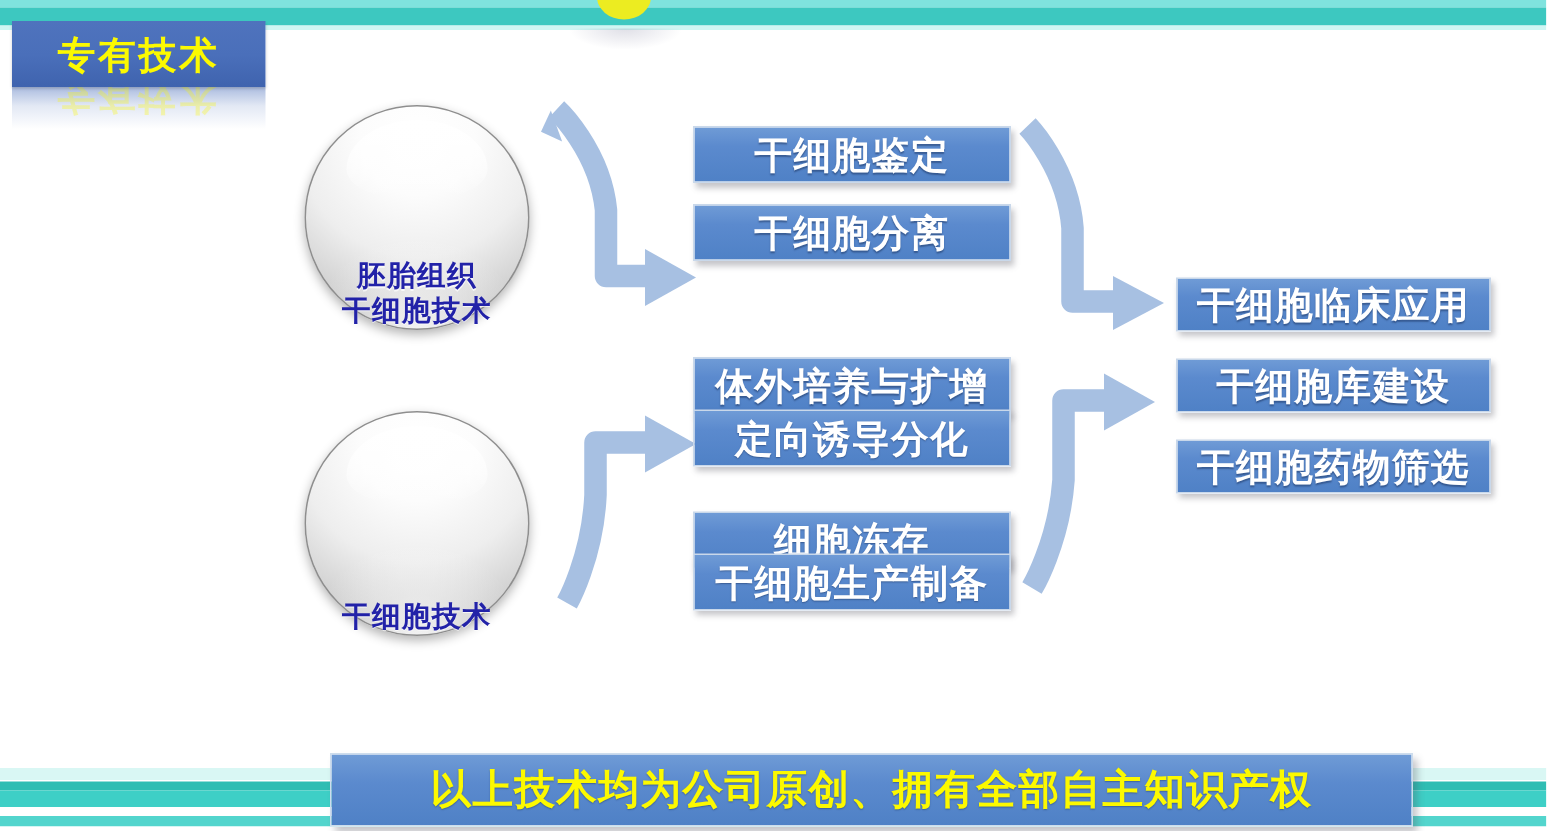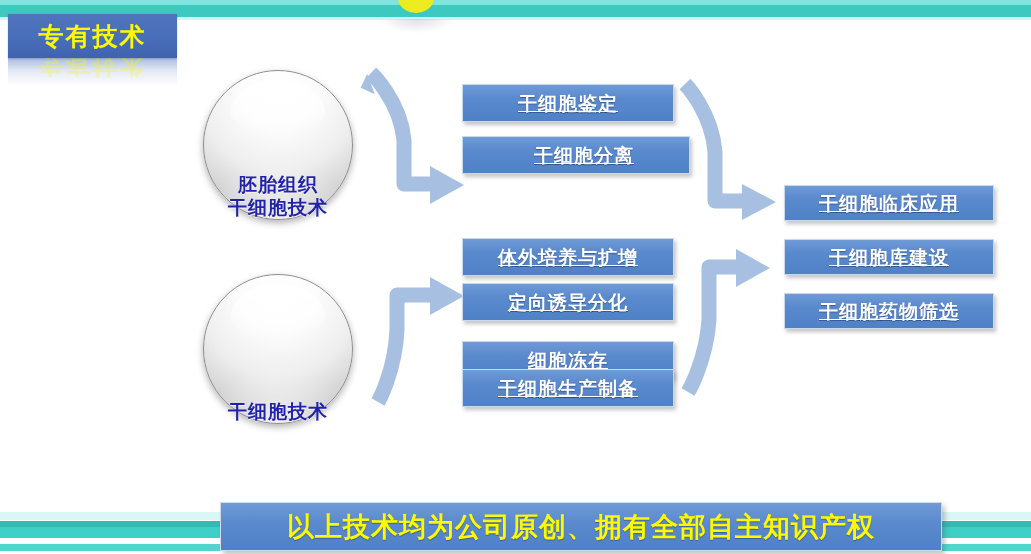--- a/index.html
+++ b/index.html
@@ -192,27 +192,26 @@
     background: linear-gradient(180deg, #6f9bd6 0%, #5b8ace 35%, #4f81c6 100%);
     border: 1px solid #c9d8ea;
     box-shadow: 2px 3px 4px rgba(80,80,90,0.33);
     display: flex;
     align-items: center;
     justify-content: center;
     z-index: 3;
   }
   .pbox-text {
     color: #ffffff;
-    font-size: 19px;
+    font-size: 25px;
     font-weight: bold;
     letter-spacing: 1px;
     line-height: 1;
     text-shadow: 0 1px 1px rgba(20,40,80,0.45);
     white-space: nowrap;
-    text-decoration: underline;
   }
 
   .col-mid { left: 462px; width: 210px; height: 36px; }
   .col-right { left: 784px; width: 208px; height: 34px; align-items: center; }
 
   
   .banner {
     position: absolute;
     left: 220px;
     top: 458px;
@@ -299,27 +298,27 @@
   </div>
   <div class="sphere" id="sphere-2">
     <div class="sphere-text">
       <div>干细胞技术</div>
     </div>
   </div>
 
   <div class="pbox col-mid" style="top:84px;">
     <span class="pbox-text">干细胞鉴定</span>
   </div>
-  <div class="pbox col-mid" style="top:136px;padding-left:16px;">
+  <div class="pbox col-mid" style="top:136px;">
     <span class="pbox-text">干细胞分离</span>
   </div>
   <div class="pbox col-mid" style="top:238px;">
     <span class="pbox-text">体外培养与扩增</span>
   </div>
-  <div class="pbox col-mid" style="top:283px;text-align:right;">
+  <div class="pbox col-mid" style="top:273px;text-align:right;">
     <span class="pbox-text">定向诱导分化</span>
   </div>
   <div class="pbox col-mid" style="top:341px;">
     <span class="pbox-text">细胞冻存</span>
   </div>
   <div class="pbox col-mid" style="top:369px;">
     <span class="pbox-text">干细胞生产制备</span>
   </div>
 
   <div class="pbox col-right" style="top:185px;">

